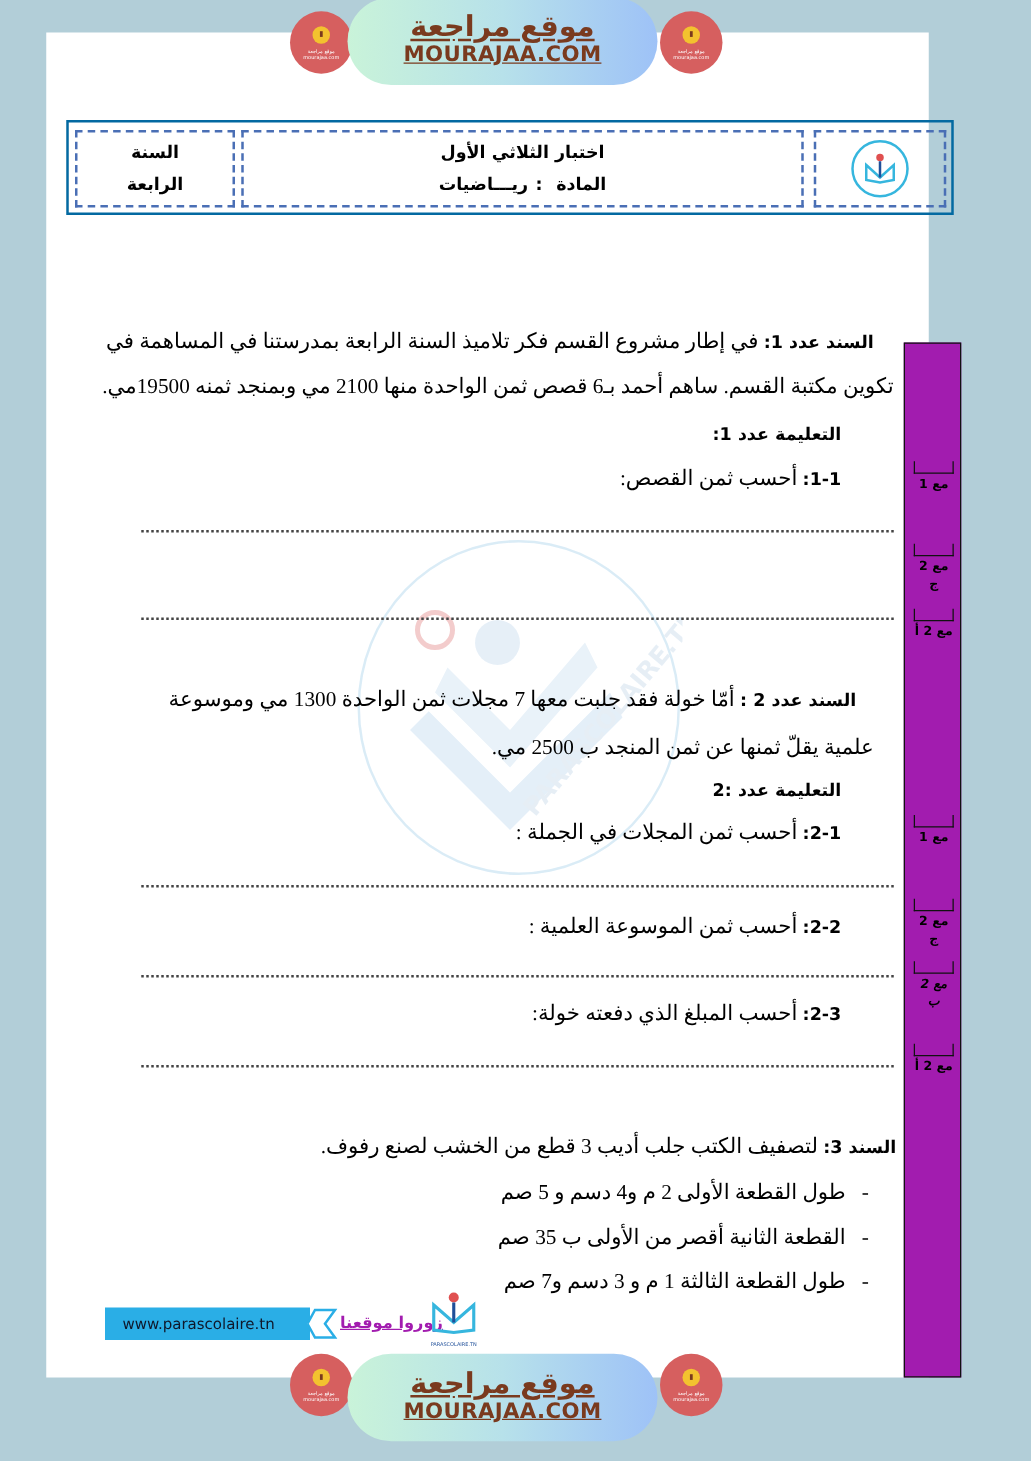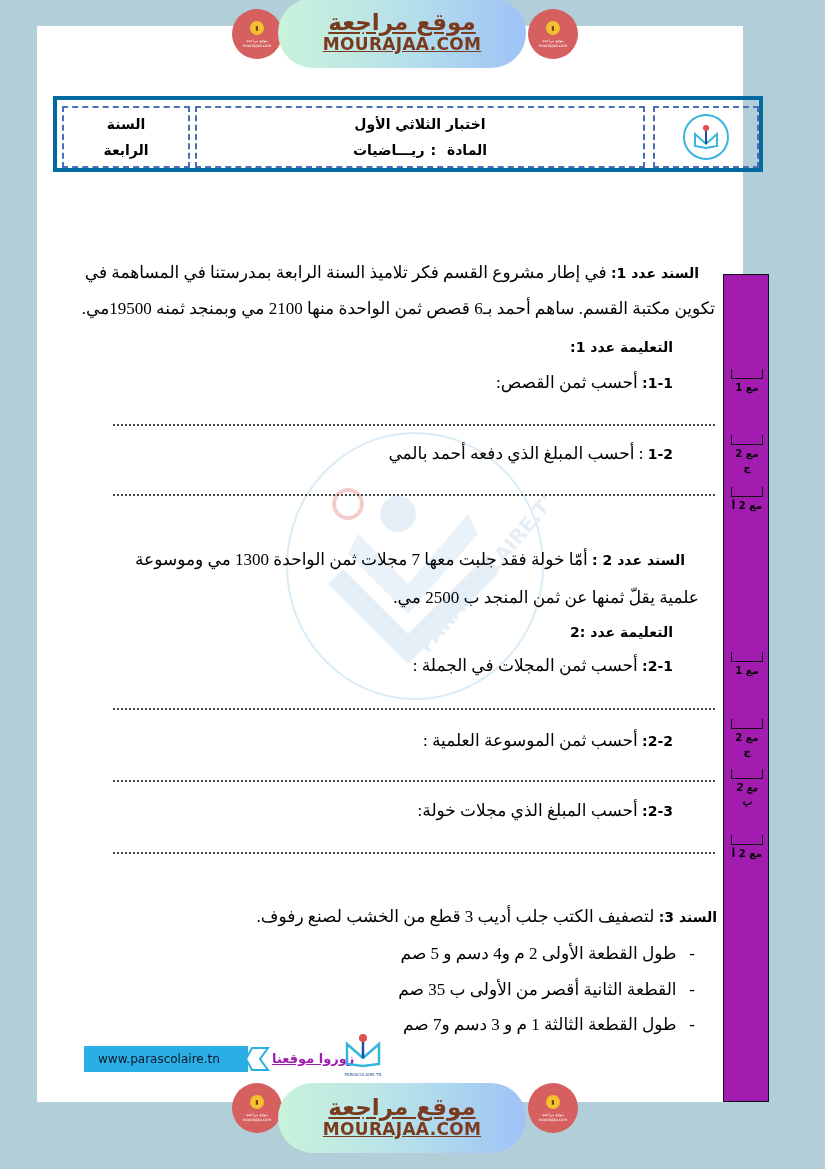--- a/index.html
+++ b/index.html
@@ -41,21 +41,21 @@
     width: 14px; height: 14px; border-radius: 50%; background: #f3c22f;
     display: flex; align-items: center; justify-content: center;
     font-size: 6px; color: #7a3a1e; font-family: "DejaVu Sans", sans-serif; font-weight: bold;
   }
   .badge .lbl {
     font-family: "DejaVu Sans", sans-serif; font-size: 4px; color: #fff; line-height: 5px; margin-top: 3px; text-align: center;
   }
   
   .hdr {
     position: absolute; left: 53px; top: 96px; width: 710px; height: 76px;
-    border: 4px solid #0369a1;
+    border: 2px solid #0369a1;
   }
   .hdr .cell {
     position: absolute; top: 6px; height: 62px; border: 2px dashed #4a6fb5;
     display: flex; flex-direction: column; align-items: center; justify-content: center;
     direction: rtl;
   }
   .hdr .c-year { left: 5px; width: 128px; }
   .hdr .c-title { left: 138px; width: 450px; }
   .hdr .c-logo { left: 596px; width: 106px; }
   .hdr .c-year span, .hdr .c-title span {
@@ -165,24 +165,20 @@
   </div>
   <div class="line rtl" style="right:110px;top:298px;">تكوين مكتبة القسم. ساهم أحمد بـ6 قصص ثمن الواحدة منها 2100 مي وبمنجد ثمنه 19500مي.</div>
   <div class="line rtl" style="right:152px;top:336px;">
     <b>التعليمة عدد 1:</b>
   </div>
   <div class="line rtl" style="right:152px;top:372px;">
     <b>1-1:</b>
     <span>أحسب ثمن القصص:</span>
   </div>
   <div class="dots" style="top:424px;"></div>
-  <div class="line rtl" style="right:152px;top:443px;">
-    <b>1-2</b>
-    <span>: أحسب المبلغ الذي دفعه أحمد بالمي</span>
-  </div>
   <div class="dots" style="top:494px;"></div>
 
   <div class="line rtl" style="right:140px;top:549px;">
     <b>السند عدد 2 :</b>
     <span>أمّا خولة فقد جلبت معها 7 مجلات ثمن الواحدة 1300 مي وموسوعة</span>
   </div>
   <div class="line rtl" style="right:126px;top:587px;">علمية يقلّ ثمنها عن ثمن المنجد ب 2500 مي.</div>
   <div class="line rtl" style="right:152px;top:621px;">
     <b>التعليمة عدد :2</b>
   </div>
@@ -191,21 +187,21 @@
     <span>أحسب ثمن المجلات في الجملة :</span>
   </div>
   <div class="dots" style="top:708px;"></div>
   <div class="line rtl" style="right:152px;top:730px;">
     <b>2-2:</b>
     <span>أحسب ثمن الموسوعة العلمية :</span>
   </div>
   <div class="dots" style="top:780px;"></div>
   <div class="line rtl" style="right:152px;top:800px;">
     <b>2-3:</b>
-    <span>أحسب المبلغ الذي مجلات خولة:</span>
+    <span>أحسب المبلغ الذي دفعته خولة:</span>
   </div>
   <div class="dots" style="top:852px;"></div>
 
   <div class="line rtl" style="right:108px;top:906px;">
     <b>السند 3:</b>
     <span>لتصفيف الكتب جلب أديب 3 قطع من الخشب لصنع رفوف.</span>
   </div>
   <div class="line rtl" style="right:130px;top:943px;">
     <span>-</span>&nbsp;&nbsp;&nbsp;<span>طول القطعة الأولى 2 م و4 دسم و 5 صم</span>
   </div>

